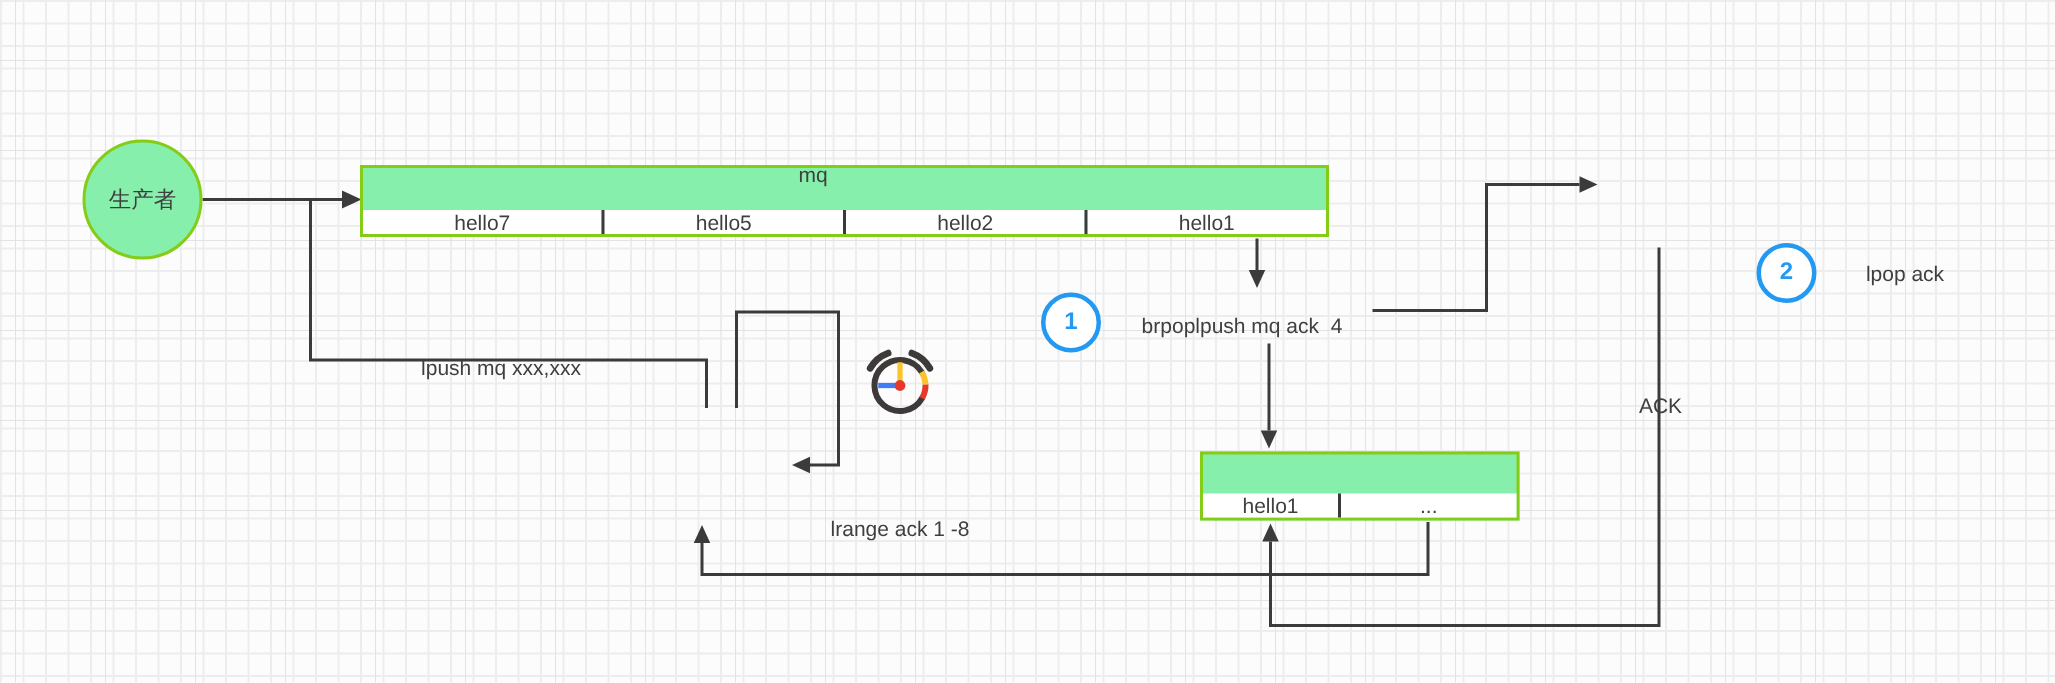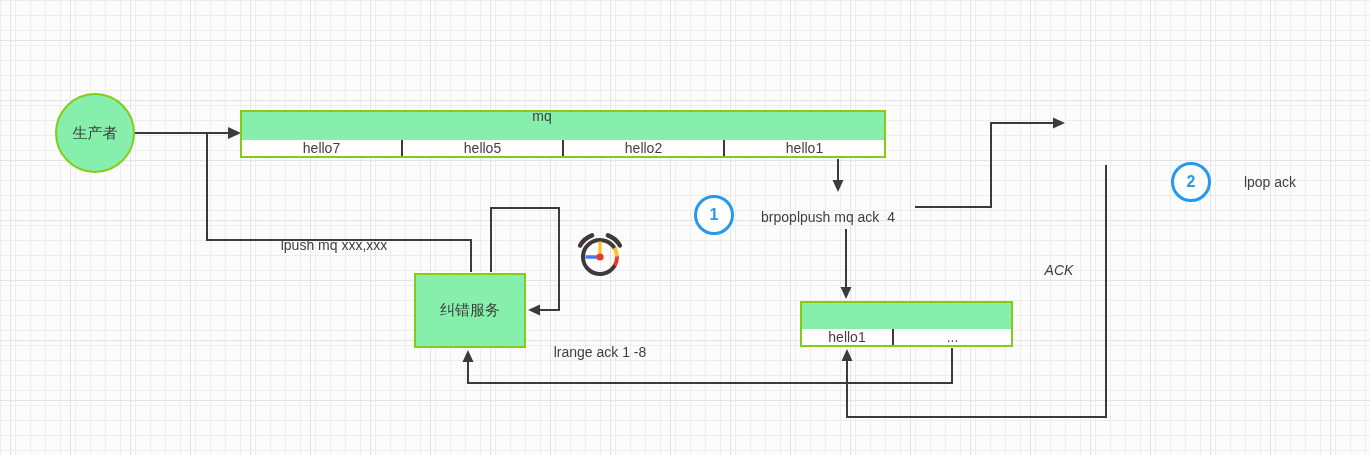--- a/index.html
+++ b/index.html
@@ -106,25 +106,22 @@
   <div class="badge" style="left:714px;top:215px;">
     <span>1</span>
   </div>
   <div class="lbl" style="left:828px;top:217px;">brpoplpush mq ack  4</div>
 
   <div class="badge" style="left:1191px;top:182px;">
     <span>2</span>
   </div>
   <div class="lbl" style="left:1270px;top:182px;">lpop ack</div>
 
-  <div class="node" style="left:414px;top:273px;width:112px;height:75px;font-size:15px;">
-    <span>纠错服务</span>
-  </div>
 
-  <div class="lbl" style="left:1059px;top:270px;font-style:italic;">ACK</div>
+  <div class="lbl" style="left:1107px;top:270px;">ACK</div>
 
   <div class="node rowbox" style="left:800px;top:301px;width:213px;height:46px;">
     <div class="cell" style="flex:0 0 90px;">hello1</div>
     <div class="cell">...</div>
   </div>
 
   <div class="lbl" style="left:600px;top:352px;">lrange ack 1 -8</div>
 
 </div>
 

